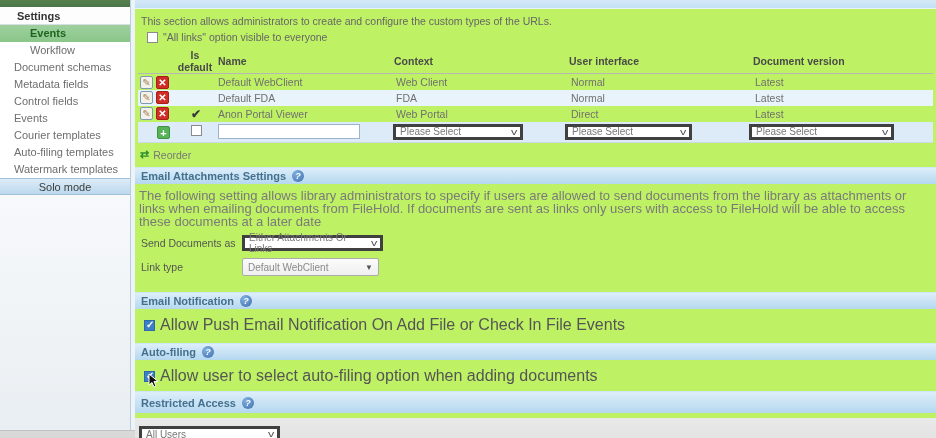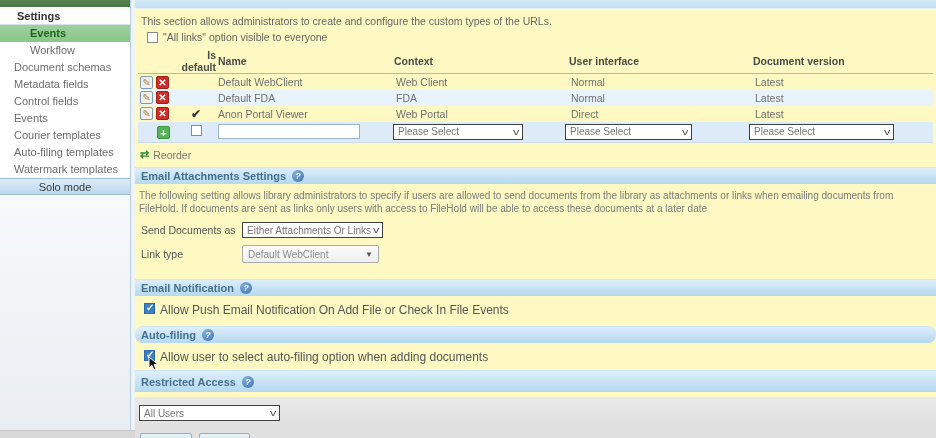--- a/index.html
+++ b/index.html
@@ -13,67 +13,67 @@
   .sb-topbar { height:7px; background:linear-gradient(#55814f,#4a7747); }
   .sb-header { height:18px; line-height:18px; padding-left:17px; font-weight:bold; color:#333; border-bottom:1px solid #d7dee4; background:#fdfdfd; }
   .sb-item { height:17px; line-height:17px; padding-left:14px; color:#6e6e6e; cursor:pointer; white-space:nowrap; }
   .sb-item.indent { padding-left:30px; }
   .sb-item.selected { background:linear-gradient(#9ed09e,#8ac68a); color:#1d651d; font-weight:bold; }
   .sb-item.solo { background:linear-gradient(#dcebf7,#bcd9ee); border-top:1px solid #9fc0d8; border-bottom:1px solid #9fc0d8; text-align:center; padding-left:0; color:#3c3c3c; }
   .sb-fill { flex:1; background:linear-gradient(#f7f9fb,#e9eef2); }
   .gutter { width:4px; height:430px; background:#eef3f7; }
 
   
-  .main { flex:1; height:430px; background:#fef9c3; position:relative; }
+  .main { flex:1; height:430px; background:#bef264; position:relative; }
   .cut-header { height:9px; background:linear-gradient(#d4e9f8,#c3e0f4); border-bottom:1px solid #e8f1f8; }
   .intro { margin:6px 0 0 6px; color:#666; font-size:10.5px; }
   .alllinks-row { margin:4px 0 0 12px; display:flex; align-items:center; gap:5px; color:#666; font-size:10.5px; }
 
   .cbx { width:11px; height:11px; border:1px solid #8a8a8a; background:#fff; display:inline-block; flex:0 0 auto; }
   .cbx.checked { background:#3b7fc4; border-color:#2f6aa8; position:relative; }
   .cbx.checked::after { content:"✓"; position:absolute; left:1px; top:-2px; color:#fff; font-size:10px; font-weight:bold; }
 
   
   table.urls { border-collapse:collapse; width:795px; margin:6px 0 0 3px; font-size:10.5px; }
   table.urls col.c-icons { width:36px; } table.urls col.c-def { width:42px; }
   table.urls col.c-name { width:168px; } table.urls col.c-ctx { width:165px; }
   table.urls col.c-ui { width:188px; } table.urls col.c-ver { width:196px; }
   table.urls th { text-align:left; font-weight:bold; color:#4a4a4a; height:13px; border-bottom:1px solid #b7b7b7; padding:0 0 1px 2px; }
-  table.urls th.th-def { text-align:right; padding:0; }
+  table.urls th.th-def { text-align:center; padding:0; }
   table.urls td { height:16px; padding:0 0 0 2px; color:#707070; vertical-align:middle; }
   tr.r-alt { background:#e9f3fb; }
   tr.r-add { background:#ddebf8; height:21px; }
   tr.r-add td { border-bottom:1px solid #cdd9e4; }
   td.td-icons { white-space:nowrap; padding-left:4px; }
   td.td-def { text-align:center; }
   .mini { display:inline-block; width:13px; height:13px; line-height:12px; text-align:center; font-size:10px; border-radius:2px; vertical-align:middle; cursor:pointer; }
   .ic-edit { background:#f4f1e9; border:1px solid #7d9ab5; color:#a7865a; margin-right:3px; }
   .ic-del { background:#cf2d26; border:1px solid #a81f1a; color:#fff; font-weight:bold; }
   .ic-add { background:#57b357; border:1px solid #3f9440; color:#fff; font-weight:bold; font-size:11px; }
   .defcheck { color:#3a3a3a; font-weight:bold; font-size:12px; }
 
   .txtinput { width:142px; height:15px; border:1px solid #9bb4c9; background:#fff; font-family:"Liberation Sans",sans-serif; font-size:10px; padding:0 3px; }
-  .fake-select { display:inline-flex; justify-content:space-between; align-items:center; width:130px; height:16px; border:1px solid #404040; background:#fff; color:#777; font-size:10px; padding:0 4px; cursor:pointer; }
+  .fake-select { display:inline-flex; justify-content:space-between; align-items:center; width:130px; height:16px; border:3px solid #404040; background:#fff; color:#777; font-size:10px; padding:0 4px; cursor:pointer; }
   .fake-select .chev { color:#555; font-size:9px; transform:scaleX(1.4); }
 
   .reorder { margin:5px 0 0 5px; display:flex; align-items:center; gap:4px; color:#777; font-size:10.5px; cursor:pointer; }
   .reorder .ric { color:#2f8e2f; font-weight:bold; font-size:11px; }
 
   .sec-header { height:17px; line-height:17px; margin-top:6px; background:linear-gradient(#ddeefa,#b5d8ef); border-top:1px solid #cfe6f5; padding-left:6px; font-weight:bold; color:#44708e; font-size:11px; display:flex; align-items:center; gap:6px; }
   .sec-header.tall { height:22px; line-height:22px; }
   .help { width:12px; height:12px; border-radius:50%; background:radial-gradient(circle at 35% 30%, #7fb0e0, #3f6fae); color:#fff; font-size:9px; font-weight:bold; text-align:center; line-height:12px; display:inline-block; font-style:italic; }
 
-  .desc { margin:5px 0 0 4px; width:795px; color:#7a7a7a; font-size:10px; line-height:13px; }
+  .desc { margin:5px 0 0 4px; width:795px; color:#7a7a7a; font-size:13px; line-height:13px; }
   .form-row { display:flex; align-items:center; margin:7px 0 0 6px; font-size:10.5px; color:#555; }
   .form-row .flabel { width:101px; }
   .combo { display:inline-flex; justify-content:space-between; align-items:center; width:137px; height:18px; border:1px solid #ababab; border-radius:2px; background:linear-gradient(#fbfbfb,#efefef); color:#8a8a8a; font-size:10px; padding:0 5px; cursor:pointer; }
   .combo .arr { color:#555; font-size:8px; }
   .sel-wide { width:141px; }
 
-  .check-row { display:flex; align-items:flex-start; gap:5px; margin:7px 0 0 9px; font-size:12px; color:#555; position:relative; }
+  .check-row { display:flex; align-items:center; gap:5px; margin:7px 0 0 9px; font-size:16px; color:#555; position:relative; }
 
   .restricted-body { margin-top:5px; background:linear-gradient(#e9e9e9,#e0e0e0); padding:8px 0 6px 4px; }
   .buttons-row { background:#e0e0e0; padding:6px 0 7px 5px; display:flex; gap:7px; }
   .btn { min-width:48px; height:17px; border:1px solid #8fafc7; border-radius:2px; background:linear-gradient(#eaf3fa,#c3dbed); color:#2f5873; font-size:10.5px; font-family:"Liberation Sans",sans-serif; cursor:pointer; padding:0 8px; }
   .footer { height:8px; background:#d8d8d8; border-top:1px solid #c2c2c2; }
 
   .cursor-svg { position:absolute; left:4px; top:6px; pointer-events:none; }
 </style>
 </head>
 <body>
@@ -201,21 +201,21 @@
       <div class="sec-header" style="margin-top:16px;">
         <span>Email Notification</span>
         <span class="help">?</span>
       </div>
 
       <div class="check-row">
         <span class="cbx checked"></span>
         <span>Allow Push Email Notification On Add File or Check In File Events</span>
       </div>
 
-      <div class="sec-header" style="margin-top:9px;border-radius:8px;">
+      <div class="sec-header" style="margin-top:9px;">
         <span>Auto-filing</span>
         <span class="help">?</span>
       </div>
 
       <div class="check-row">
         <span class="cbx checked"></span>
         <span>Allow user to select auto-filing option when adding documents</span>
         <svg class="cursor-svg" width="12" height="16" viewBox="0 0 12 16">
           <polygon points="1,1 1,12 4,9.5 6,14 8,13 6,8.6 10,8.4" fill="#111" stroke="#fff" stroke-width="1"></polygon>
         </svg>

